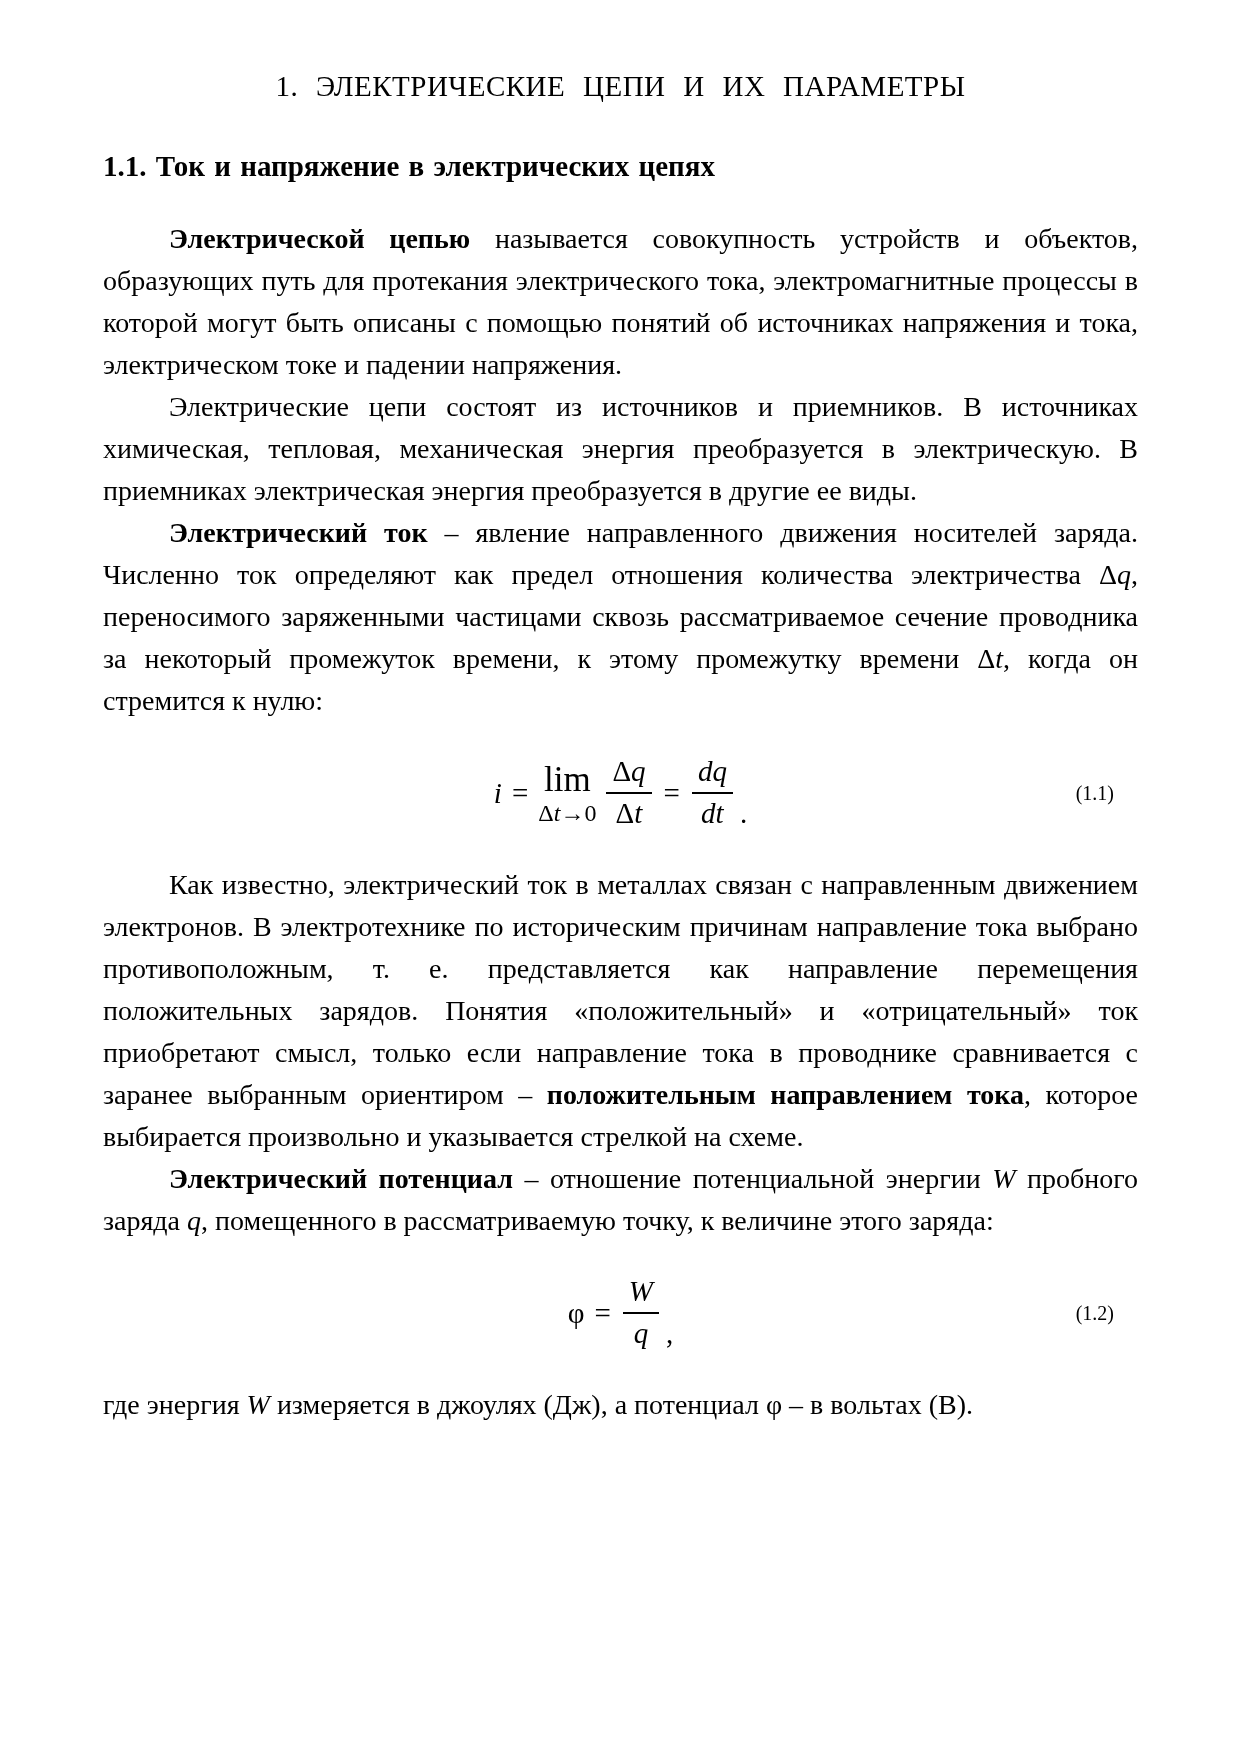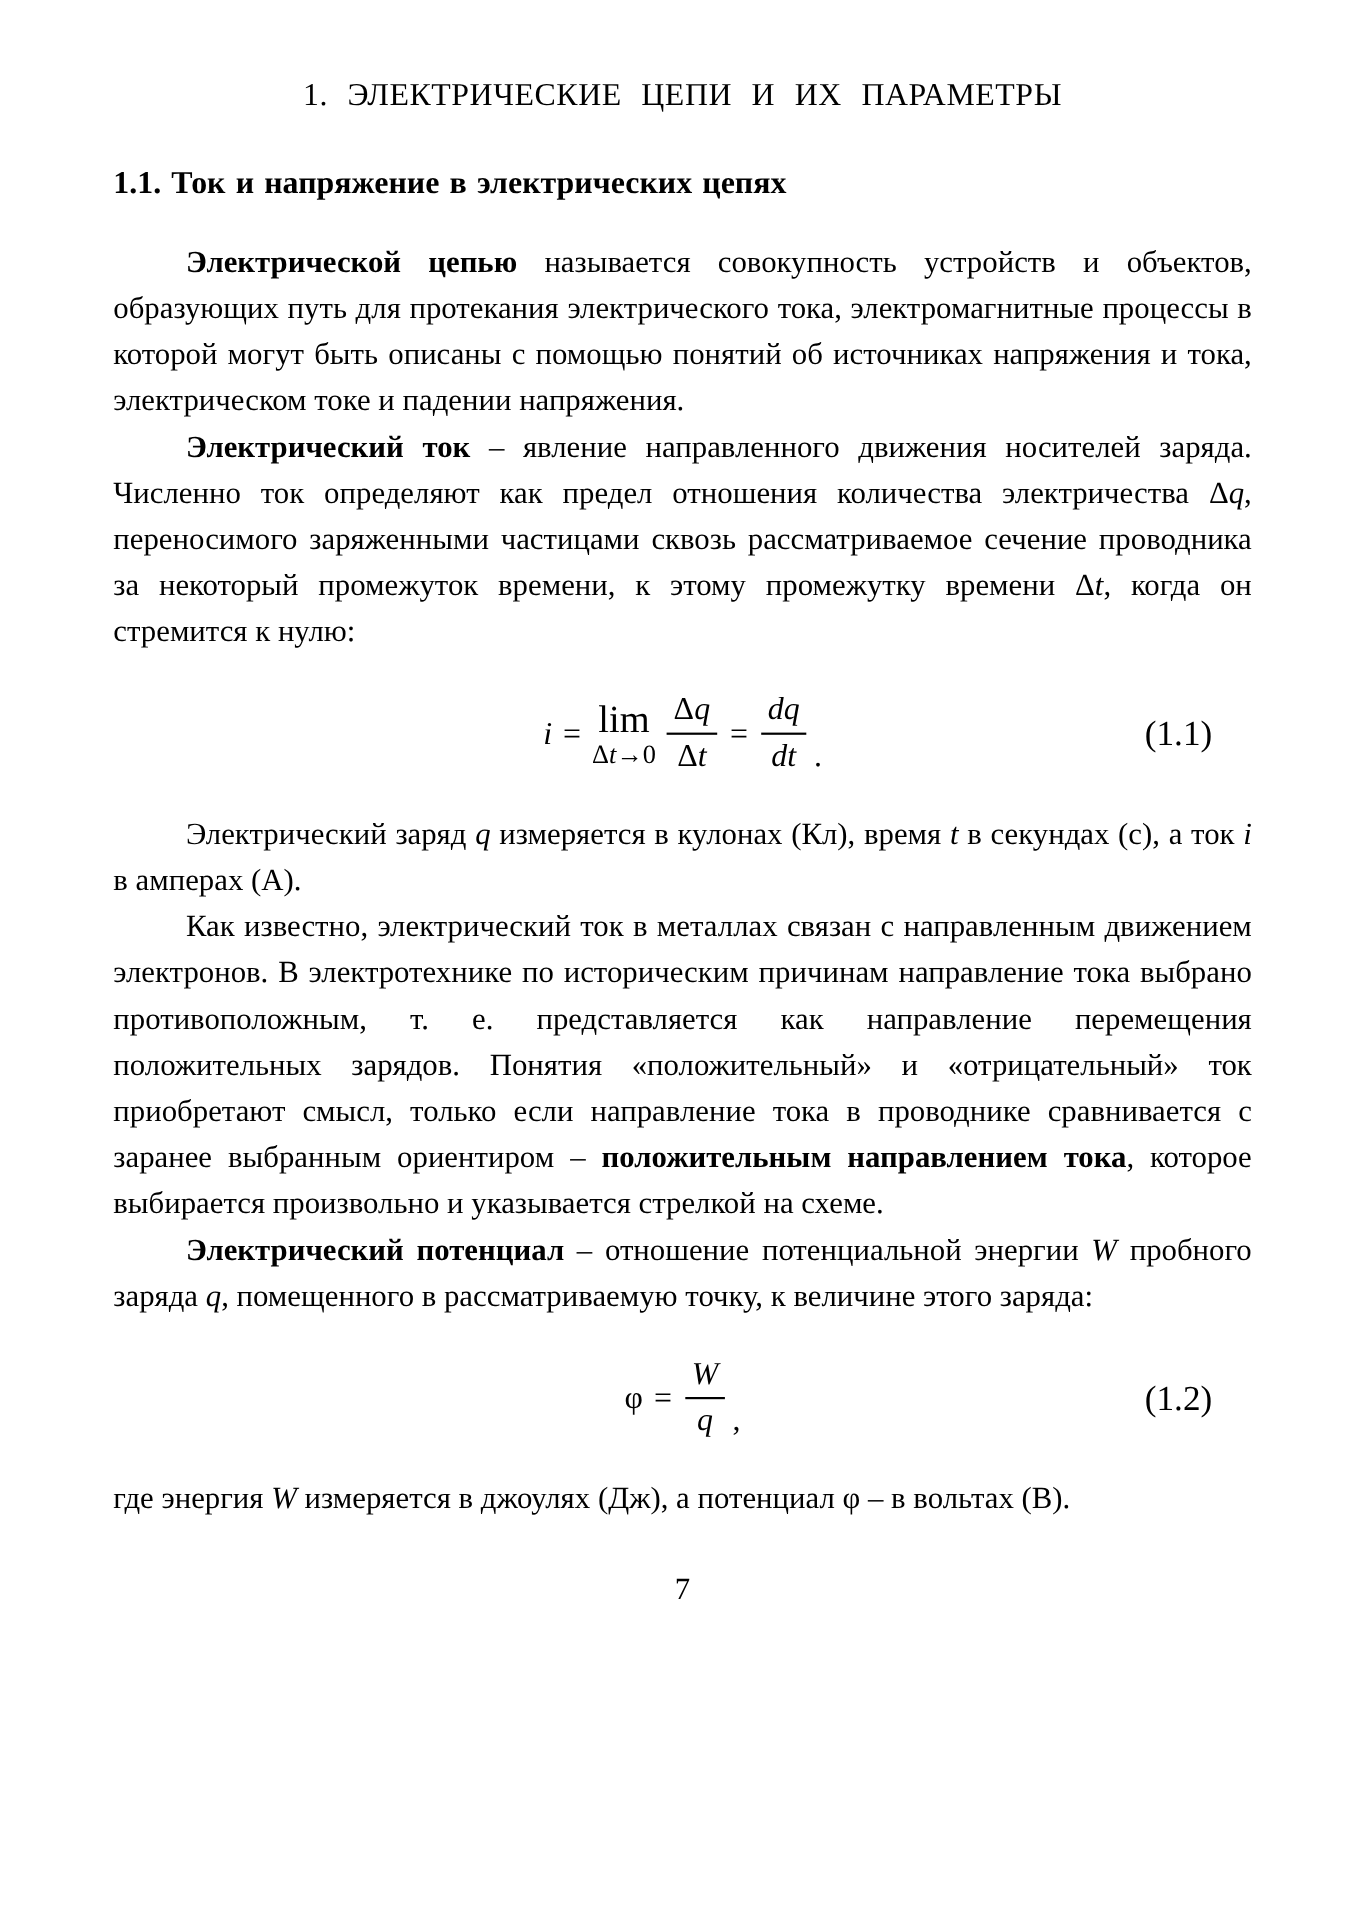--- a/index.html
+++ b/index.html
@@ -45,24 +45,24 @@
     position: relative;
     display: flex;
     align-items: center;
     justify-content: center;
     min-height: 102px;
     margin: 20px 0;
     font-size: 29px;
   }
   .formula-number {
     position: absolute;
-    right: 36px;
+    right: 24px;
     top: 50%;
     transform: translateY(-50%);
-    font-size: 32px;
+    font-size: 20px;
   }
   .math { display: inline-flex; align-items: center; }
   .mo { margin: 0 10px; }
   .mlim {
     display: inline-flex;
     flex-direction: column;
     align-items: center;
     line-height: 1;
     margin-right: 8px;
   }
@@ -88,20 +88,21 @@
 <body>
 
 <div class="page">
 
   <h1 class="chapter-title">1. ЭЛЕКТРИЧЕСКИЕ ЦЕПИ И ИХ ПАРАМЕТРЫ</h1>
 
   <h2 class="section-title">1.1. Ток и напряжение в электрических цепях</h2>
 
   <p class="para"><span class="b">Электрической цепью</span><span> называется совокупность устройств и объектов, образующих путь для протекания электрического тока, электромагнитные про­цессы в которой могут быть описаны с помощью понятий об источниках напряжения и тока, электрическом токе и падении напряжения.</span></p>
 
+  <p class="para"><span>Электрические цепи состоят из источников и приемников. В источниках химическая, тепловая, механическая энергия преобразуется в электрическую. В приемниках электрическая энергия преобразуется в другие ее виды.</span></p>
 
   <p class="para"><span class="b">Электрический ток</span><span> – явление направленного движения носителей заря­да. Численно ток определяют как предел отношения количества электричества Δ</span><span class="i">q</span><span>, переносимого заряженными частицами сквозь рассматриваемое сечение проводника за некоторый промежуток времени, к этому промежутку времени Δ</span><span class="i">t</span><span>, когда он стремится к нулю:</span></p>
 
   <div class="formula-row">
     <span class="math">
       <span class="mi"><span class="i">i</span></span>
       <span class="mo">=</span>
       <span class="mlim">
         <span class="limword">lim</span>
         <span class="limsub"><span>Δ</span><span class="i">t</span><span>→0</span></span>
@@ -113,21 +114,20 @@
       <span class="mo">=</span>
       <span class="frac">
         <span class="num"><span class="i">dq</span></span>
         <span class="den"><span class="i">dt</span></span>
       </span>
       <span class="mend">.</span>
     </span>
     <span class="formula-number">(1.1)</span>
   </div>
 
-  <p class="para"><span>Электрический заряд </span><span class="i">q</span><span> измеряется в кулонах (Кл), время </span><span class="i">t</span><span> в секундах (с), а ток </span><span class="i">i</span><span> в амперах (А).</span></p>
 
   <p class="para"><span>Как известно, электрический ток в металлах связан с направленным дви­жением электронов. В электротехнике по историческим причинам направление тока выбрано противоположным, т. е. представляется как направление переме­щения положительных зарядов. Понятия «положительный» и «отрицательный» ток приобретают смысл, только если направление тока в проводнике сравнива­ется с заранее выбранным ориентиром – </span><span class="b">положительным направлением тока</span><span>, которое выбирается произвольно и указывается стрелкой на схеме.</span></p>
 
   <p class="para"><span class="b">Электрический потенциал</span><span> – отношение потенциальной энергии </span><span class="i">W</span><span> пробного заряда </span><span class="i">q</span><span>, помещенного в рассматриваемую точку, к величине этого заряда:</span></p>
 
   <div class="formula-row">
     <span class="math">
       <span class="mi"><span>φ</span></span>
       <span class="mo">=</span>
       <span class="frac">

